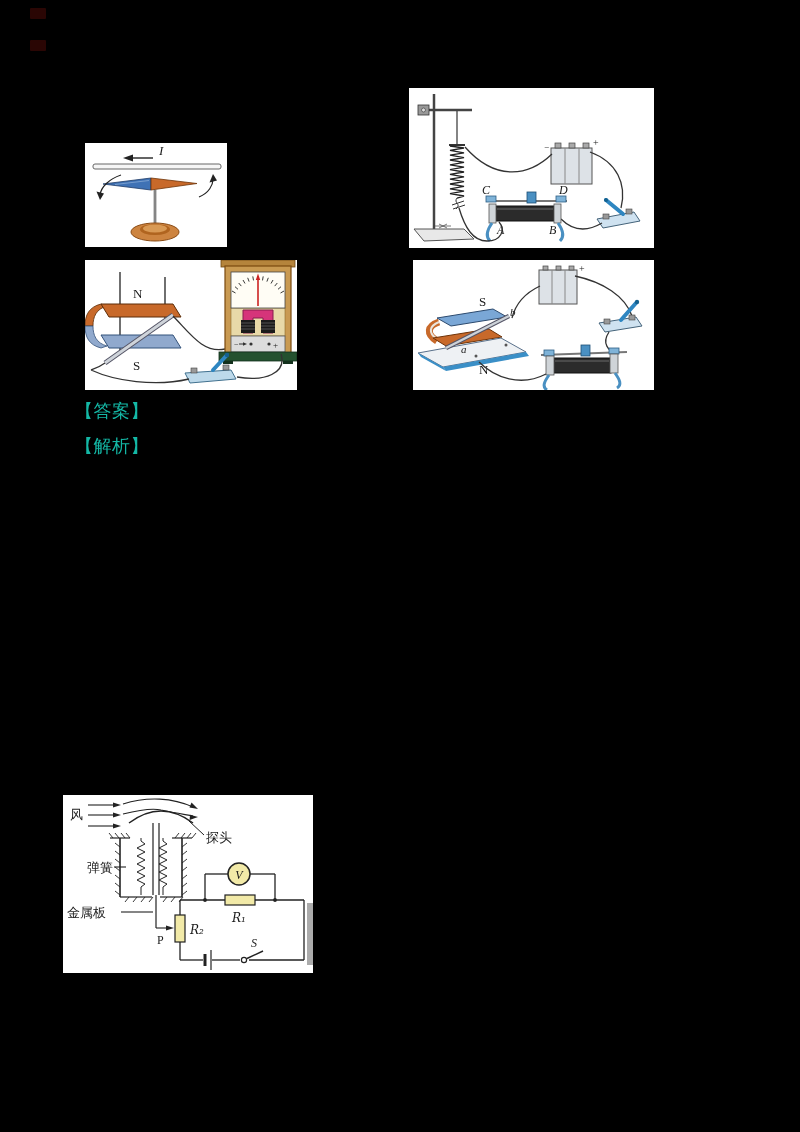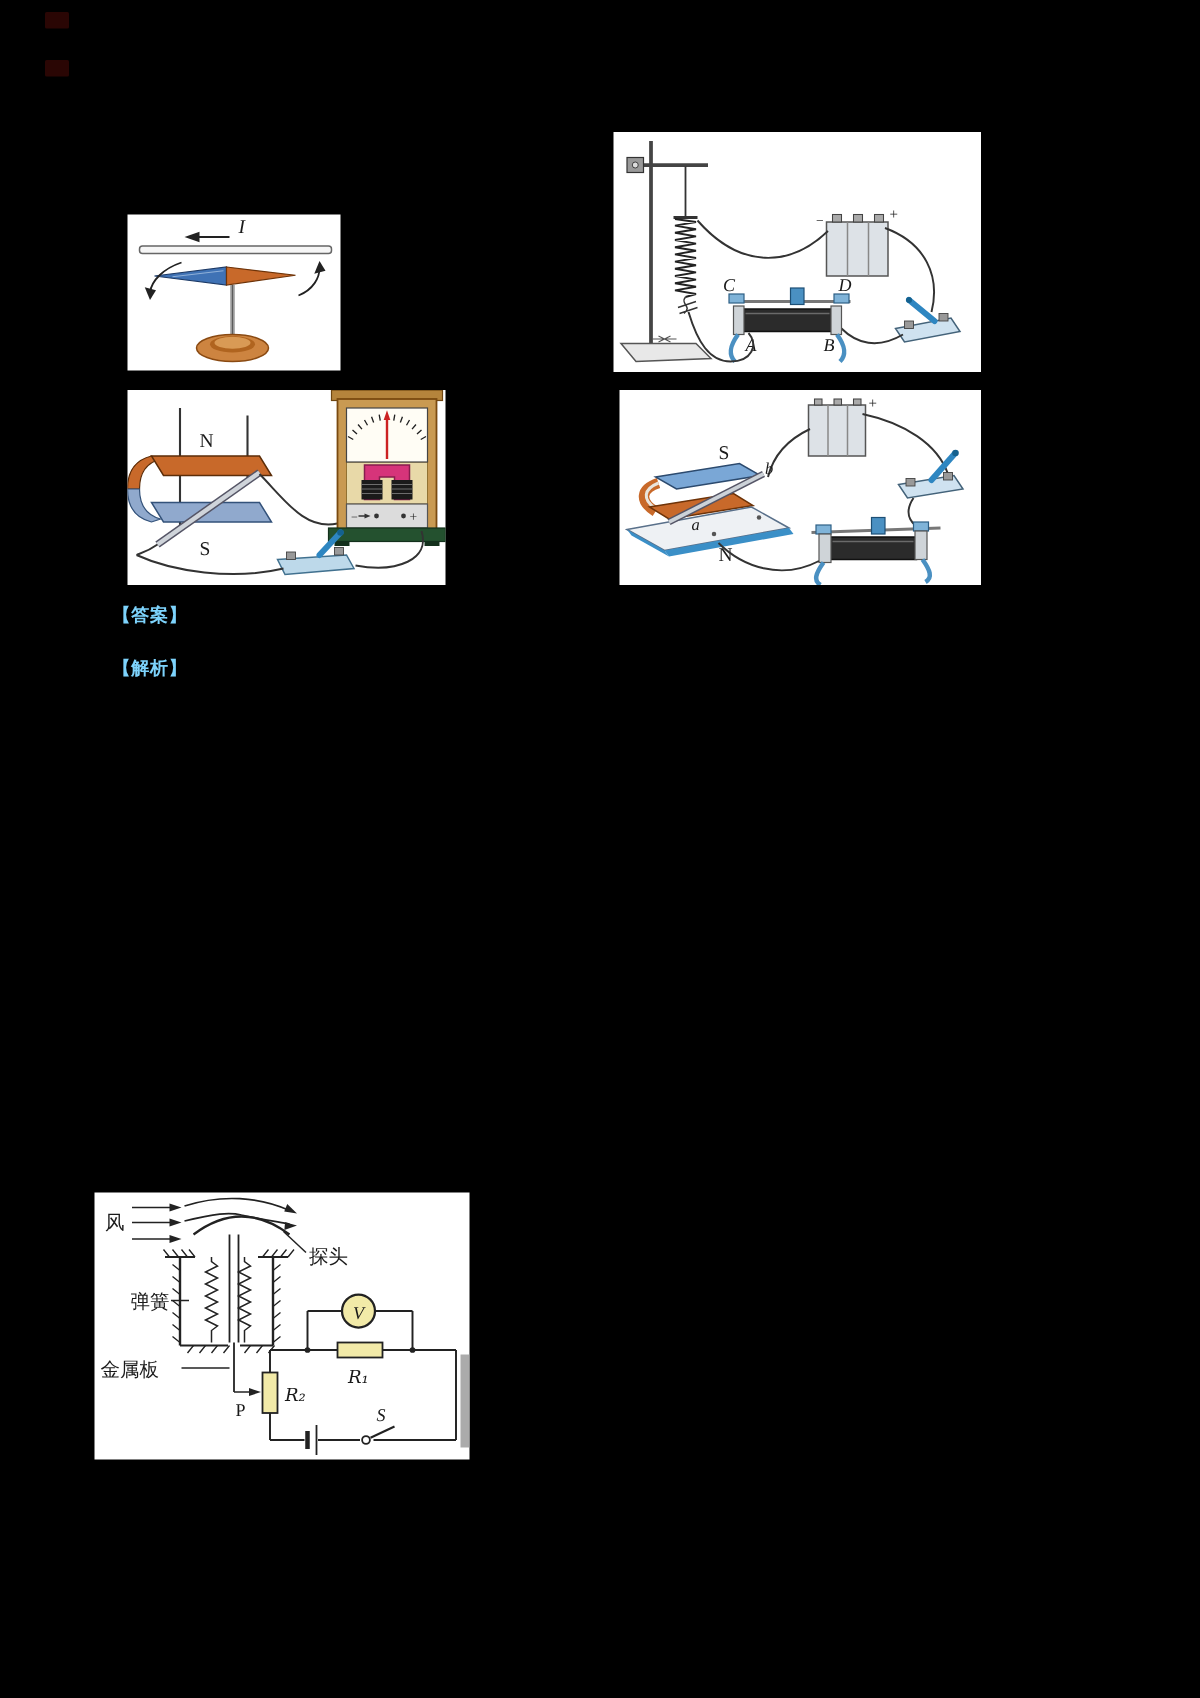--- a/index.html
+++ b/index.html
@@ -1,21 +1,21 @@
 <!DOCTYPE html>
 <html><head>
 <meta charset="utf-8">
 <style>
   html,body{margin:0;padding:0;background:#000;}
   .page{position:relative;width:800px;height:1132px;background:#000;overflow:hidden;
         font-family:"Liberation Sans",sans-serif;}
   .card{position:absolute;background:#fff;}
   .red-mark{position:absolute;width:16px;height:11px;border-radius:1px;}
-  .tag{position:absolute;font-family:"DejaVu Sans",sans-serif;font-size:12px;font-weight:bold;
-       color:#7dd3fc;line-height:15px;letter-spacing:0.5px;cursor:pointer;}
+  .tag{position:absolute;font-family:"DejaVu Sans",sans-serif;font-size:18px;font-weight:normal;
+       color:#14b8a6;line-height:15px;letter-spacing:0.5px;cursor:pointer;}
   svg{display:block;}
   text{font-family:"Liberation Serif","DejaVu Serif",serif;fill:#1a1a1a;}
   .it{font-style:italic;}
   .cjk{font-family:"DejaVu Sans",sans-serif;}
   .sub{font-family:"DejaVu Serif",serif;font-style:italic;}
 </style>
 </head>
 <body>
 
 <div class="page">

